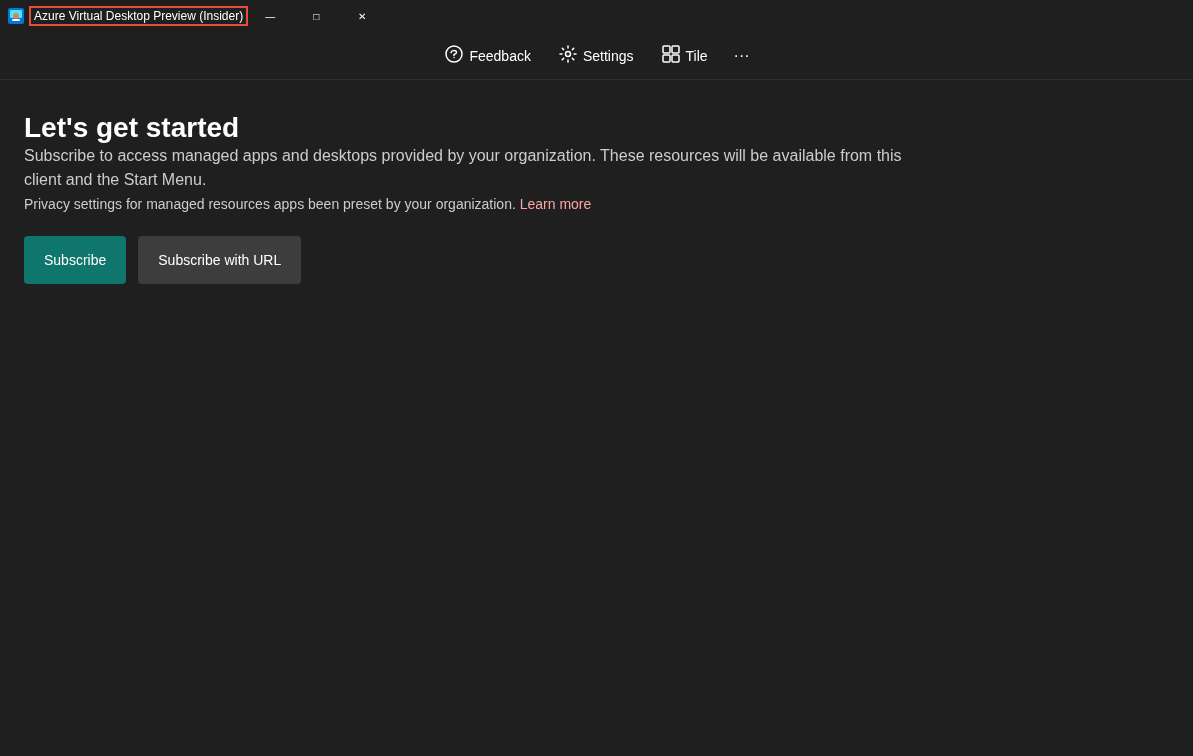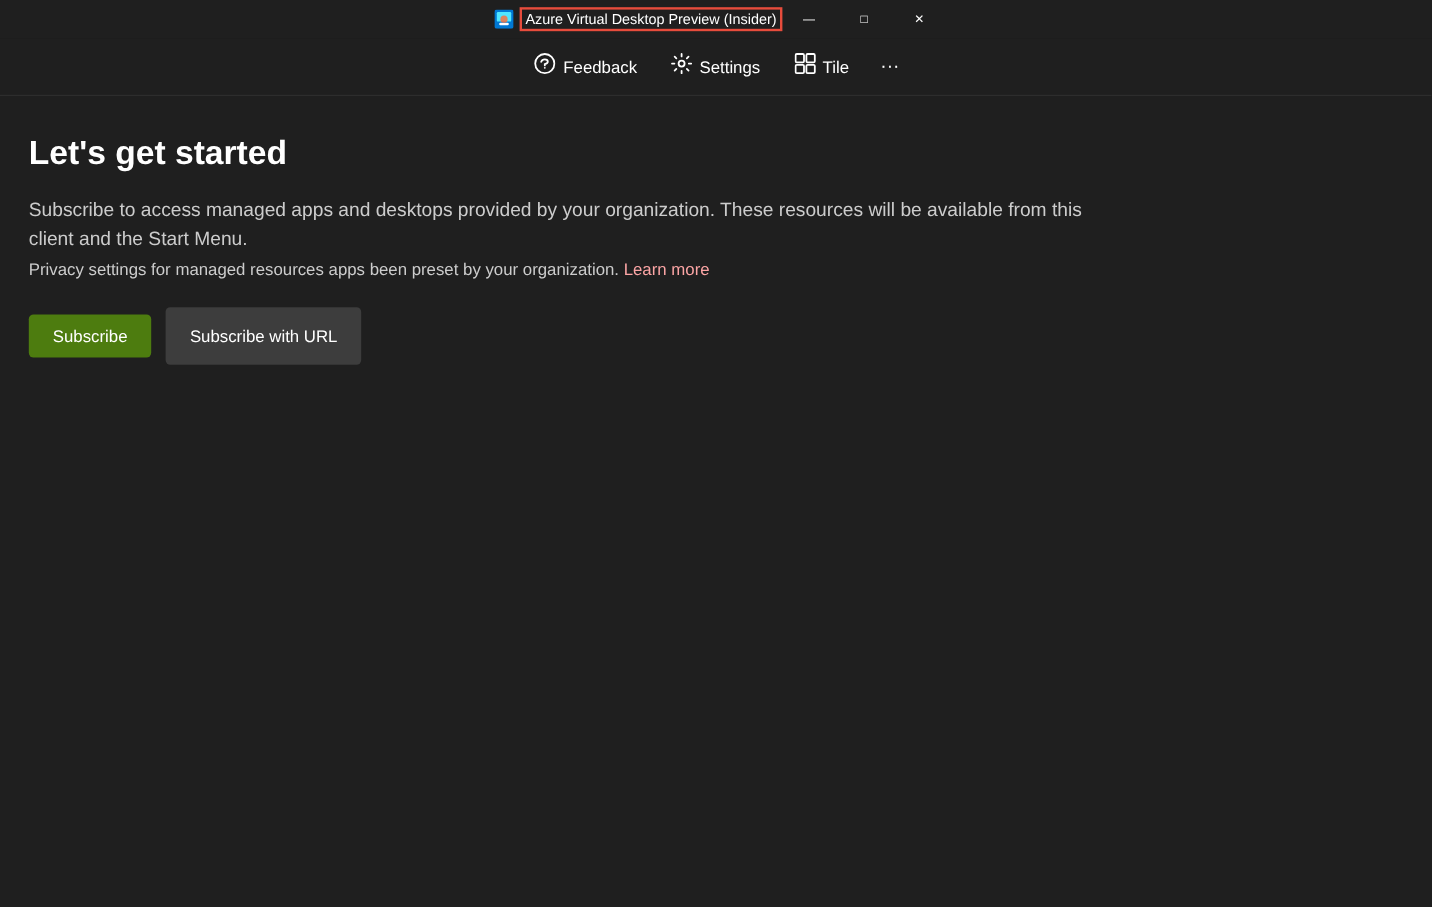--- a/index.html
+++ b/index.html
@@ -14,21 +14,21 @@
       background-color: #1f1f1f;
       color: #ffffff;
       font-family: 'Segoe UI', Arial, sans-serif;
       overflow: hidden;
     }
 
     
     .title-bar {
       display: flex;
       align-items: center;
-      justify-content: center;
+      justify-content: flex-start;
       height: 32px;
       background-color: #1f1f1f;
       padding: 0 0 0 8px;
     }
 
     .title-bar-left {
       display: flex;
       align-items: center;
       gap: 6px;
     }
@@ -117,21 +117,20 @@
 
     
     .main-content {
       padding: 32px 24px;
     }
 
     .page-title {
       font-size: 28px;
       font-weight: 600;
       color: #ffffff;
-      margin-bottom: 20px;
     }
 
     .description {
       font-size: 16px;
       color: #cccccc;
       line-height: 1.5;
       max-width: 900px;
       margin-bottom: 4px;
     }
 
@@ -147,30 +146,30 @@
       cursor: pointer;
     }
 
     .buttons-row {
       display: flex;
       gap: 12px;
       align-items: center;
     }
 
     .btn-subscribe {
-      background-color: #4d7c0f;
+      background-color: #0f766e;
       color: #ffffff;
       border: none;
       padding: 8px 20px;
       font-size: 14px;
       font-weight: 500;
       cursor: pointer;
       border-radius: 4px;
       min-width: 100px;
-      height: 36px;
+      height: 48px;
     }
 
     .btn-subscribe-url {
       background-color: #3d3d3d;
       color: #ffffff;
       border: none;
       padding: 8px 20px;
       font-size: 14px;
       font-weight: 500;
       cursor: pointer;

